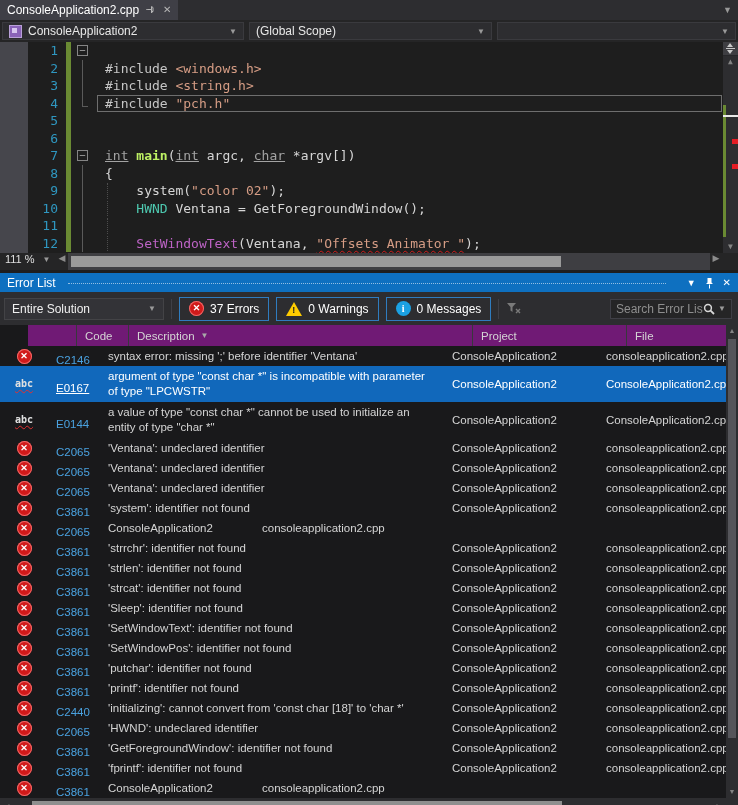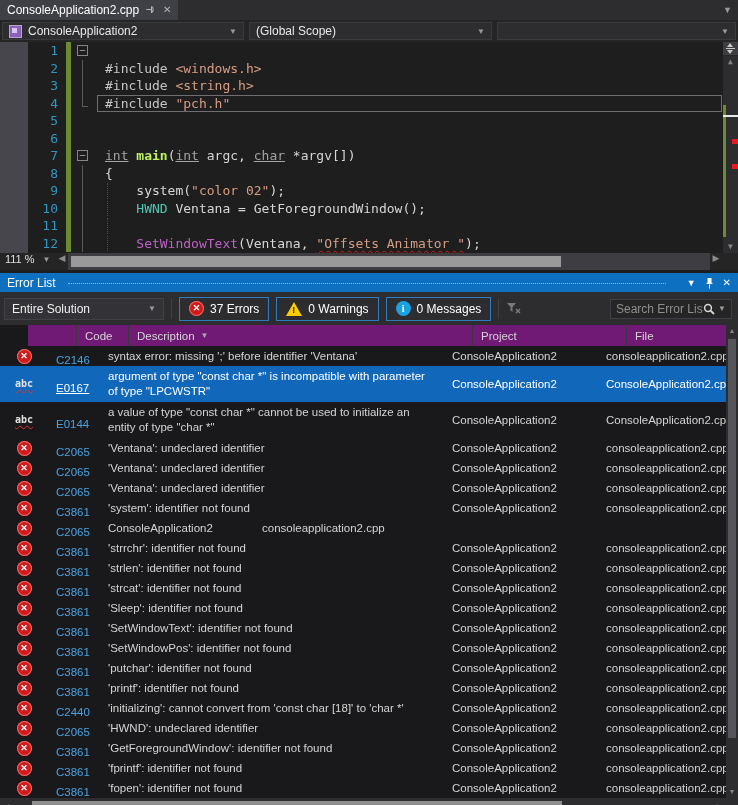--- a/index.html
+++ b/index.html
@@ -522,21 +522,20 @@
           <span class="c-code">C3861</span>
           <span class="c-desc">'fprintf': identifier not found</span>
           <span class="c-proj">ConsoleApplication2</span>
           <span class="c-file">consoleapplication2.cpp</span>
         </div>
         <div class="row">
           <span class="c-ic">
             <span class="ic-err">✕</span>
           </span>
           <span class="c-code">C3861</span>
-          <span class="c-desc">'fopen': identifier not found</span>
           <span class="c-proj">ConsoleApplication2</span>
           <span class="c-file">consoleapplication2.cpp</span>
         </div>
       </div>
 
     <div class="el-vsb">
       <div class="sb-arr">▲</div>
       <div class="thumb"></div>
       <div class="sb-arr down">▼</div>
     </div>

